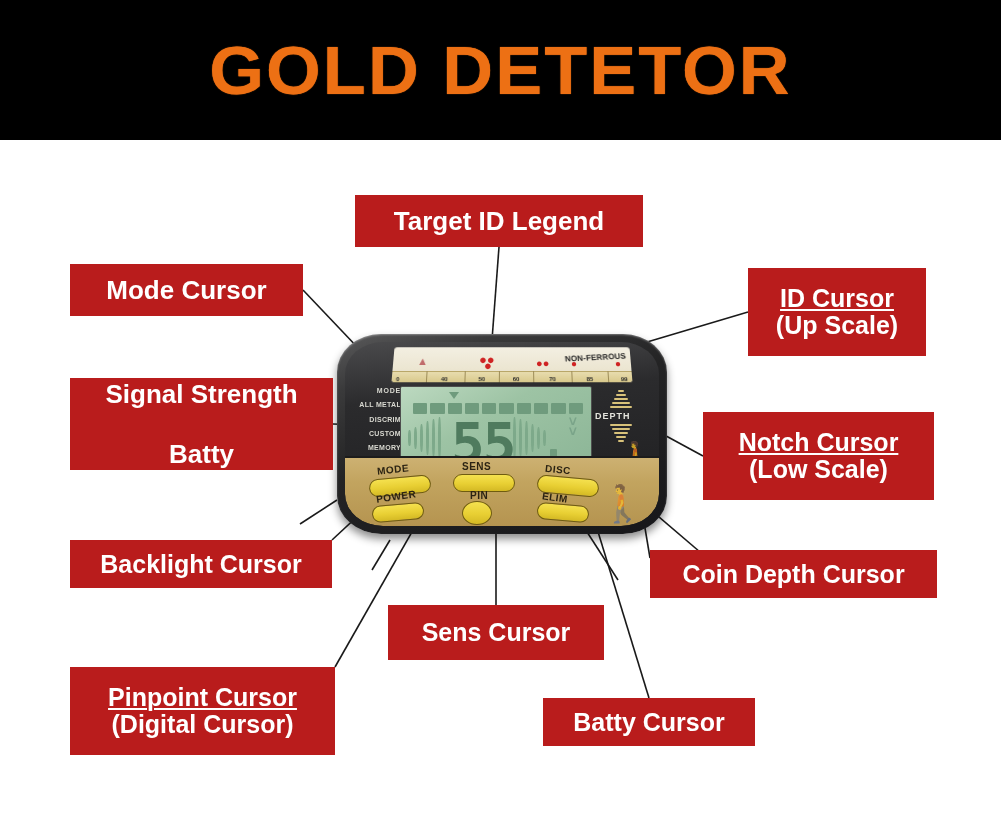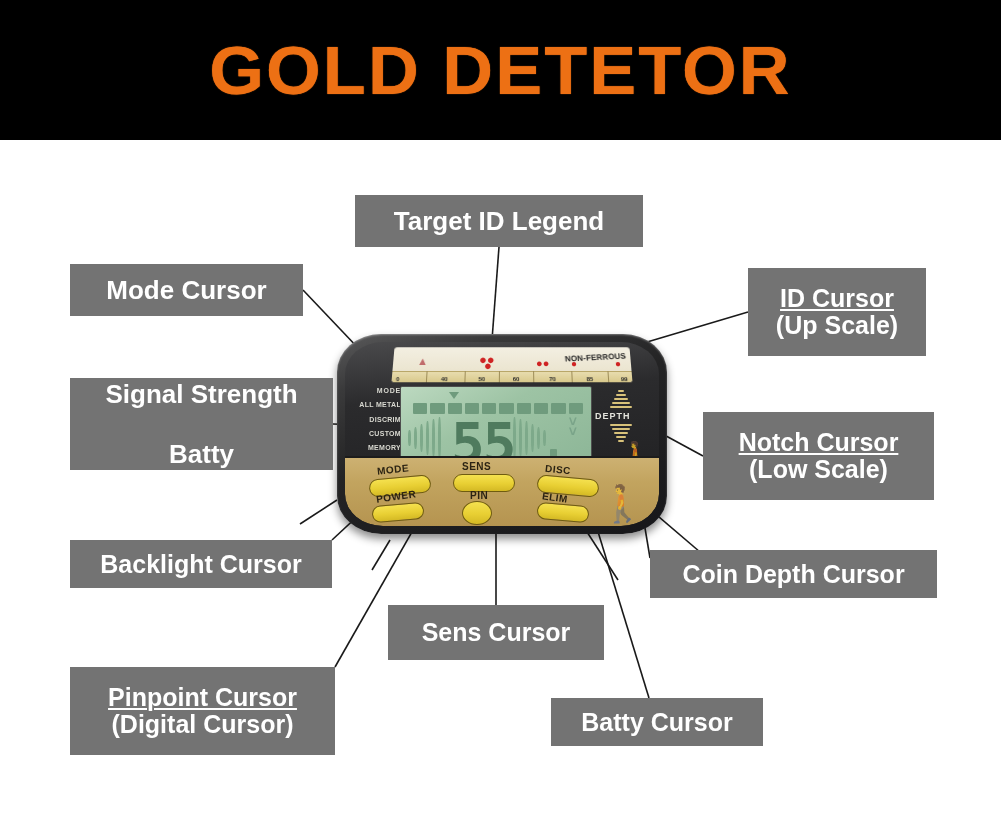--- a/index.html
+++ b/index.html
@@ -33,21 +33,21 @@
     background:#ffffff;
   }
   #leader-lines{
     position:absolute; left:0; top:0; width:1001px; height:694px;
     pointer-events:none;
   }
 
   
   .callout{
     position:absolute;
-    background:#737373;
+    background:#b91c1c;
     color:#ffffff;
     font-weight:bold;
     display:flex; flex-direction:column;
     align-items:center; justify-content:center;
     text-align:center;
     line-height:1.08;
     padding:15px 12px;
     z-index:5;
   }
   .callout .line1{ white-space:nowrap; }
@@ -62,21 +62,21 @@
   #callout-target-id-legend { left:355px; top:55px;  width:288px; height:52px; font-size:26px; }
   #callout-mode-cursor      { left:70px;  top:266px; width:233px; height:52px; font-size:26px;
                               position:absolute; }
   #callout-id-cursor        { left:748px; top:128px; width:178px; height:88px; font-size:25px; }
   #callout-signal-strength  { left:70px;  top:238px; width:263px; height:92px; font-size:26px;gap:32px; }
   #callout-notch-cursor     { left:703px; top:272px; width:231px; height:88px; font-size:25px; }
   #callout-backlight-cursor { left:70px;  top:400px; width:262px; height:48px; font-size:25px; }
   #callout-coin-depth       { left:650px; top:410px; width:287px; height:48px; font-size:25px; }
   #callout-sens-cursor      { left:388px; top:465px; width:216px; height:55px; font-size:25px; }
   #callout-pinpoint-cursor  { left:70px;  top:527px; width:265px; height:88px; font-size:25px; }
-  #callout-batty-cursor     { left:543px; top:558px; width:212px; height:48px; font-size:25px;margin-left:8px; }
+  #callout-batty-cursor     { left:543px; top:558px; width:212px; height:48px; font-size:25px; }
 
   
   #callout-mode-cursor { top:124px; }
 
   
   #detector-device{
     position:absolute;
     left:337px; top:194px;      
     width:330px; height:200px;
     z-index:3;

